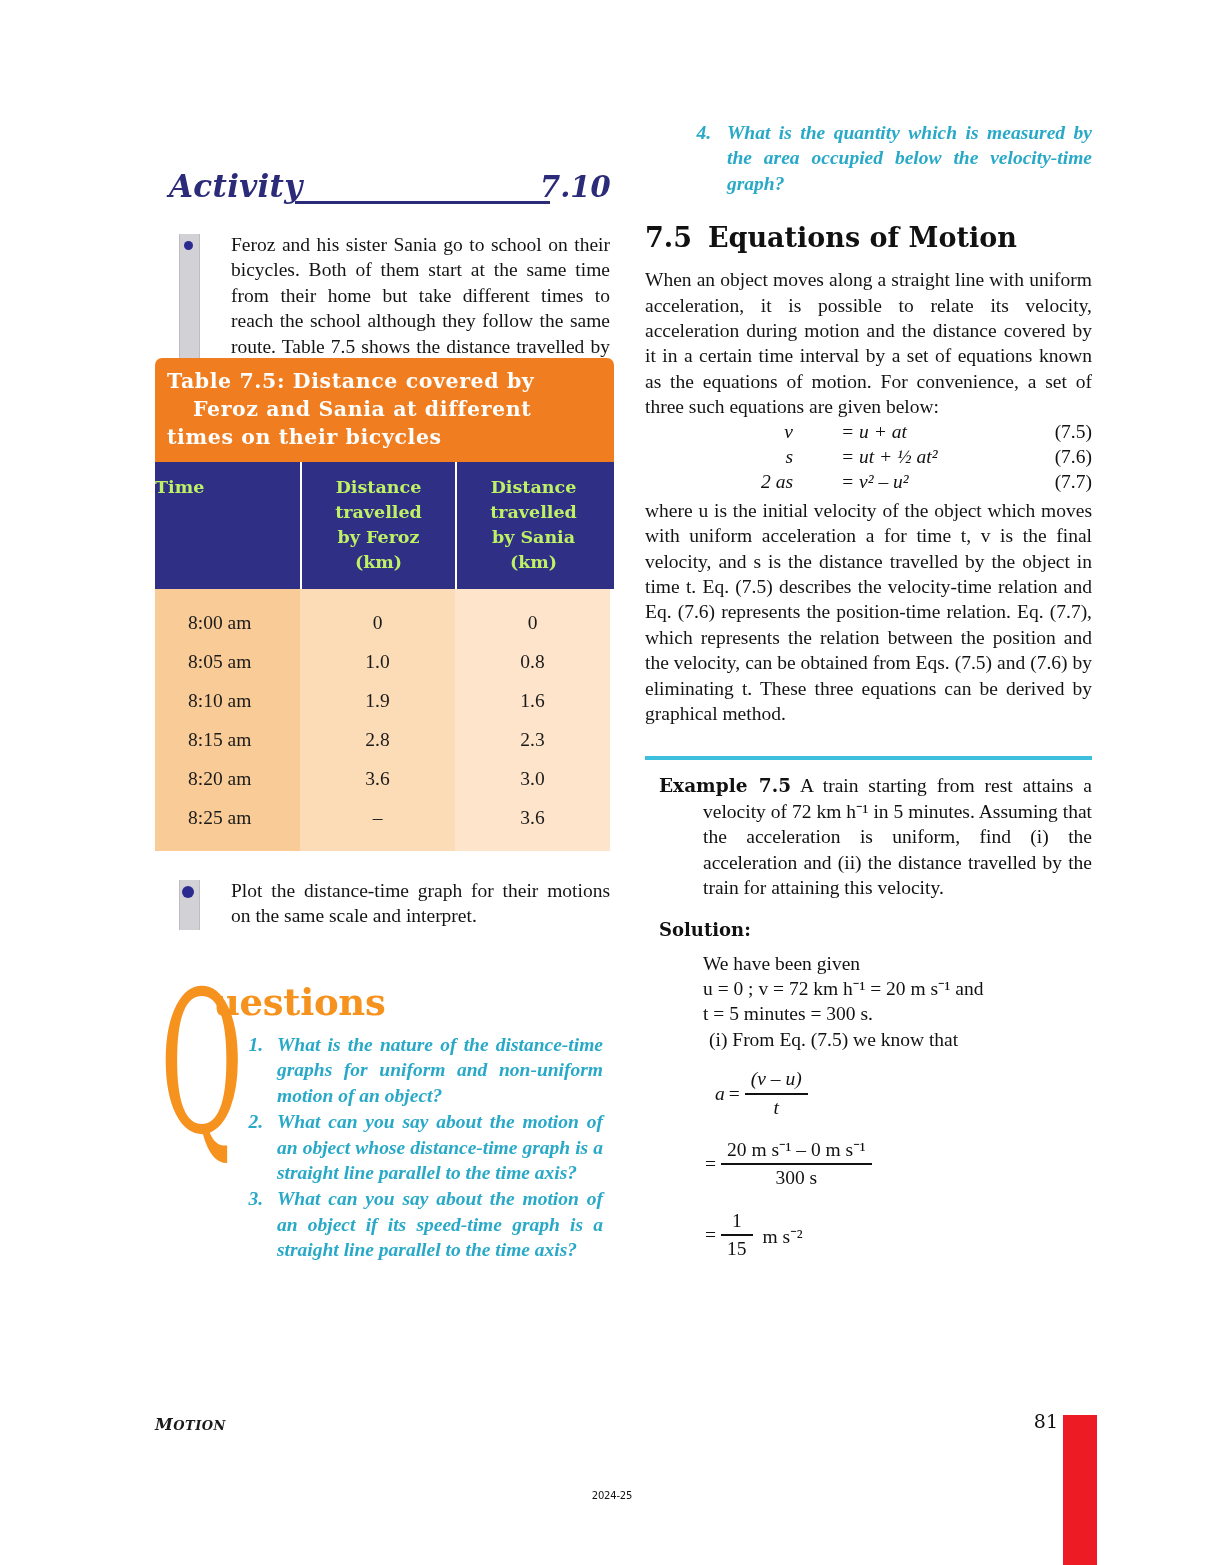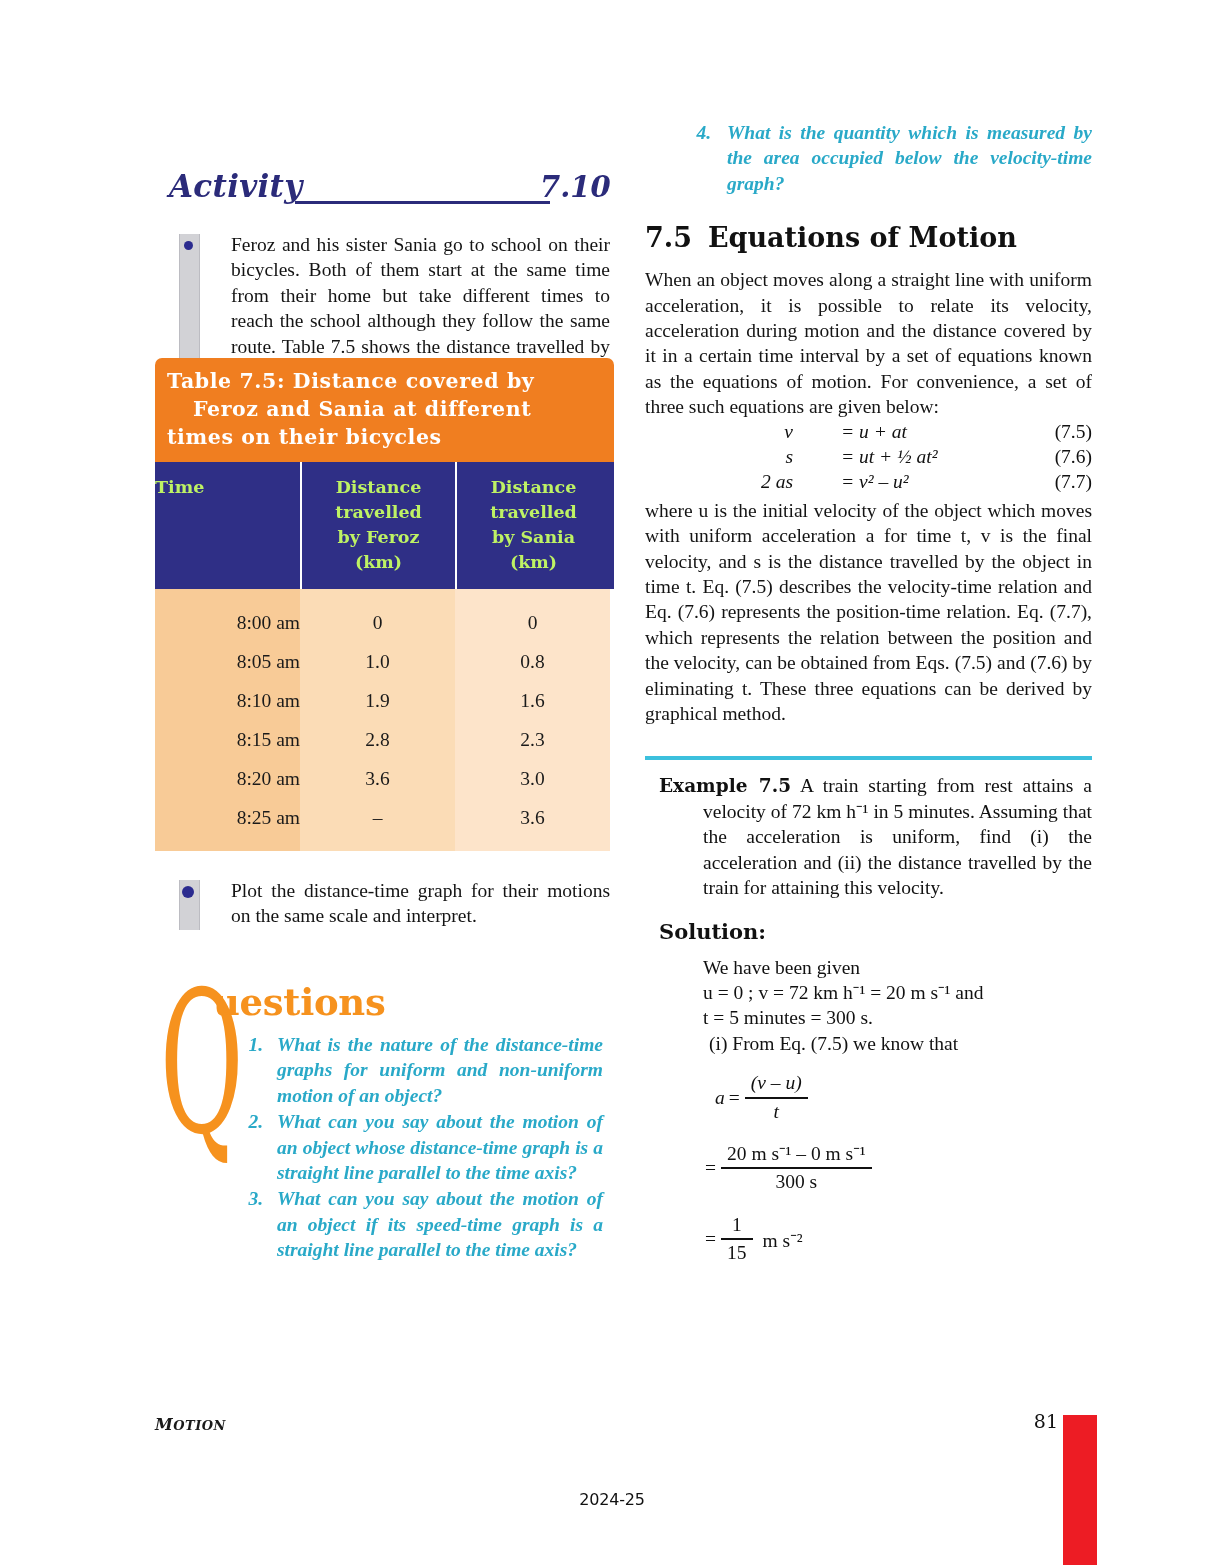--- a/index.html
+++ b/index.html
@@ -81,21 +81,21 @@
   .th-time{width:145px;padding-left:28px;box-sizing:border-box;}
   .th-feroz{width:155px;text-align:center;border-left:2px solid #ffffff;box-sizing:border-box;}
   .th-sania{width:155px;text-align:center;border-left:2px solid #ffffff;box-sizing:border-box;}
   .tbl-body{display:flex;}
   .tcol{padding:14px 0 14px 0;}
   .tcol1{width:145px;background:#f8cb97;}
   .tcol2{width:155px;background:#fbdcb6;}
   .tcol3{width:155px;background:#fde4ca;}
   .tcell{
     font-size:19.5px;line-height:39px;height:39px;
-    font-family:"Liberation Serif", serif;color:#1a1a1a;text-align:right;
+    font-family:"Liberation Serif", serif;color:#1a1a1a;
   }
   .tcol1 .tcell{padding-left:33px;}
   .tcol2 .tcell,.tcol3 .tcell{text-align:center;}
 
   
   .plot-block{position:absolute;left:155px;top:878px;width:455px;}
 
   
   .qbox{position:absolute;left:155px;top:962px;width:455px;}
   .qmark{
@@ -158,21 +158,21 @@
   
   .ex-rule{height:4px;background:#3cc0dd;margin-top:30px;width:447px;}
   .ex-block{margin-top:13px;padding-left:14px;}
   .ex-p{
     font-size:19.5px;line-height:25.4px;text-align:justify;
     font-family:"Liberation Serif", serif;
     padding-left:44px;text-indent:-44px;
   }
   .ex-p b{font-family:"DejaVu Serif", serif;font-weight:bold;font-size:18.5px;}
   .sol-head{
-    font-family:"DejaVu Serif", serif;font-weight:bold;font-size:21px;
+    font-family:"DejaVu Serif", serif;font-weight:bold;font-size:18px;
     margin-top:18px;
   }
   .sol-body{margin-top:11px;padding-left:44px;font-size:19.5px;line-height:25.4px;font-family:"Liberation Serif", serif;}
   .sol-line{white-space:nowrap;}
   .sol-roman{padding-left:6px;}
 
   
   .mathline{display:flex;align-items:center;font-size:19.5px;font-family:"Liberation Serif", serif;}
   .m1{margin-top:16px;padding-left:56px;}
   .m2{margin-top:20px;padding-left:46px;}
@@ -188,21 +188,21 @@
     position:absolute;left:155px;top:1415px;
     font-family:"DejaVu Serif", serif;font-style:italic;font-weight:bold;
     font-size:13px;letter-spacing:.5px;color:#1a1a1a;
   }
   .foot-page{
     position:absolute;left:1028px;top:1410px;width:30px;text-align:right;
     font-family:"DejaVu Serif", serif;font-weight:normal;font-size:19px;color:#111;
   }
   .foot-year{
     position:absolute;left:0;right:0;top:1490px;text-align:center;
-    font-family:"DejaVu Sans", sans-serif;font-size:16px;color:#111;
+    font-family:"DejaVu Sans", sans-serif;font-size:10px;color:#111;
     letter-spacing:-.2px;
   }
   .red-bar{position:absolute;left:1063px;top:1415px;width:34px;height:150px;background:#ed1c24;}
 </style>
 </head>
 <body>
 
 <div class="page">
 
   <div class="col-left">

